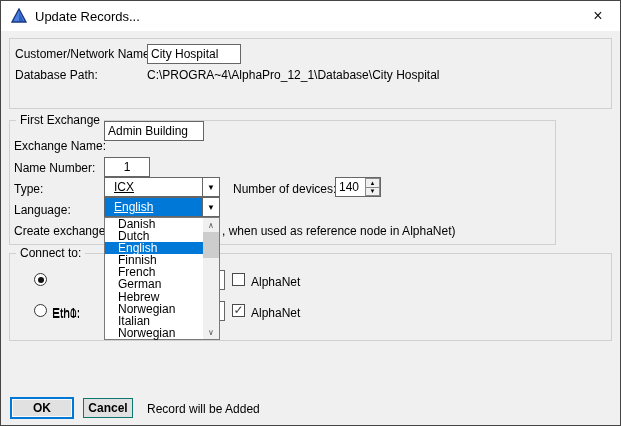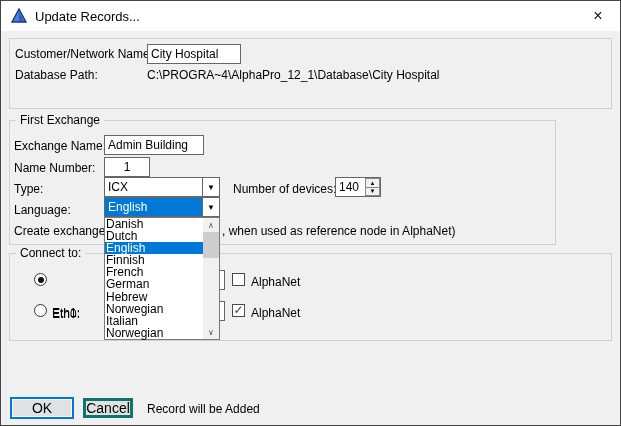--- a/index.html
+++ b/index.html
@@ -39,32 +39,32 @@
     position: absolute; top: -8px; left: 6px;
     background: #f0f0f0; padding: 0 4px; font-size: 12px;
   }
   .lbl { position: absolute; white-space: nowrap; }
   
   .tb {
     position: absolute; background: #fff; border: 1px solid #666;
     padding: 0 3px; line-height: 18px; white-space: nowrap; overflow: hidden;
   }
   .tb-customer { left: 146px; top: 43px;  width: 94px;  height: 20px; }
-  .tb-exname   { left: 103px; top: 134px; width: 100px;  height: 20px; }
+  .tb-exname   { left: 103px; top: 120px; width: 100px;  height: 20px; }
   .tb-node     { left: 103px; top: 156px; width: 46px;  height: 20px; text-align: center; }
   .tb-eth0     { left: 104px; top: 269px; width: 120px; height: 20px; z-index: 1; }
   .tb-eth1     { left: 104px; top: 300px; width: 120px; height: 20px; z-index: 1; }
   
   .combo {
     position: absolute; background: #fff; border: 1px solid #666;
     display: flex; height: 20px; width: 116px;
   }
   .combo-type { left: 103px; top: 176px; }
   .combo-lang { left: 103px; top: 196px; }
-  .combo-value { flex: 1; padding-left: 3px; line-height: 18px; white-space: nowrap; overflow: hidden; }
+  .combo-value { flex: 1; padding-left: 9px; line-height: 18px; white-space: nowrap; overflow: hidden; text-decoration: underline; }
   .combo-value.hilite { background: #0078d7; color: #fff; }
   .combo-arrow {
     width: 17px; border-left: 1px solid #666; background: #fff;
     display: flex; align-items: center; justify-content: center; font-size: 8px; color: #000;
   }
   
   .spinner {
     position: absolute; left: 334px; top: 176px; width: 46px; height: 20px;
     background: #fff; border: 1px solid #666; display: flex;
   }
@@ -73,21 +73,21 @@
   .spin-btn {
     flex: 1; display: flex; align-items: center; justify-content: center;
     font-size: 6px; color: #000; background: #f0f0f0; border: 1px solid #8a8a8a;
   }
   .spin-btn + .spin-btn { border-top: none; }
   
   .listbox {
     position: absolute; left: 103px; top: 216px; width: 116px; height: 123px;
     background: #fff; border: 1px solid #7a7a7a; z-index: 20;
   }
-  .ddl-item { height: 12.1px; line-height: 12.2px; padding-left: 1px; width: 98px; white-space: nowrap; }
+  .ddl-item { height: 12.1px; line-height: 12.2px; padding-left: 13px; width: 98px; white-space: nowrap; }
   .ddl-item.selected { background: #0078d7; color: #fff; }
   .sb {
     position: absolute; right: 0; top: 0; bottom: 0; width: 16px;
     background: #f0f0f0;
   }
   .sb-up, .sb-down {
     position: absolute; left: 0; right: 0; height: 14px;
     display: flex; align-items: center; justify-content: center;
     font-size: 8px; color: #555;
   }
@@ -109,29 +109,29 @@
   }
   .checkbox .check { visibility: hidden; font-size: 12px; line-height: 11px; color: #3f3f3f; }
   .checkbox.on .check { visibility: visible; }
   .radio-eth0 { left: 33px; top: 272px; }
   .radio-eth1 { left: 33px; top: 303px; }
   .chk-eth0 { left: 231px; top: 272px; }
   .chk-eth1 { left: 231px; top: 303px; }
   
   .btn {
     position: absolute; background: #e1e1e1;
-    display: flex; align-items: center; justify-content: center; font-size: 14px;
+    display: flex; align-items: center; justify-content: center; font-size: 12px; font-weight: bold;
   }
   .btn-ok {
     left: 9px; top: 396px; width: 64px; height: 22px;
     border: 2px solid #0078d7; box-shadow: inset 0 0 0 1px #fafafa;
   }
   .btn-cancel {
     left: 82px; top: 397px; width: 50px; height: 20px;
-    border: 3px solid #0f766e;
+    border: 1px solid #0f766e;
   }
   .status-text { position: absolute; left: 146px; top: 401px; }
   
   .lbl-customer { left: 14px;  top: 46px;  }
   .lbl-dbpath   { left: 14px;  top: 67px;  }
   .val-dbpath   { left: 146px; top: 67px;  }
   .lbl-exname   { left: 13px;  top: 138px; }
   .lbl-node     { left: 13px;  top: 160px; }
   .lbl-type     { left: 13px;  top: 181px; }
   .lbl-devices  { left: 232px; top: 181px; }

